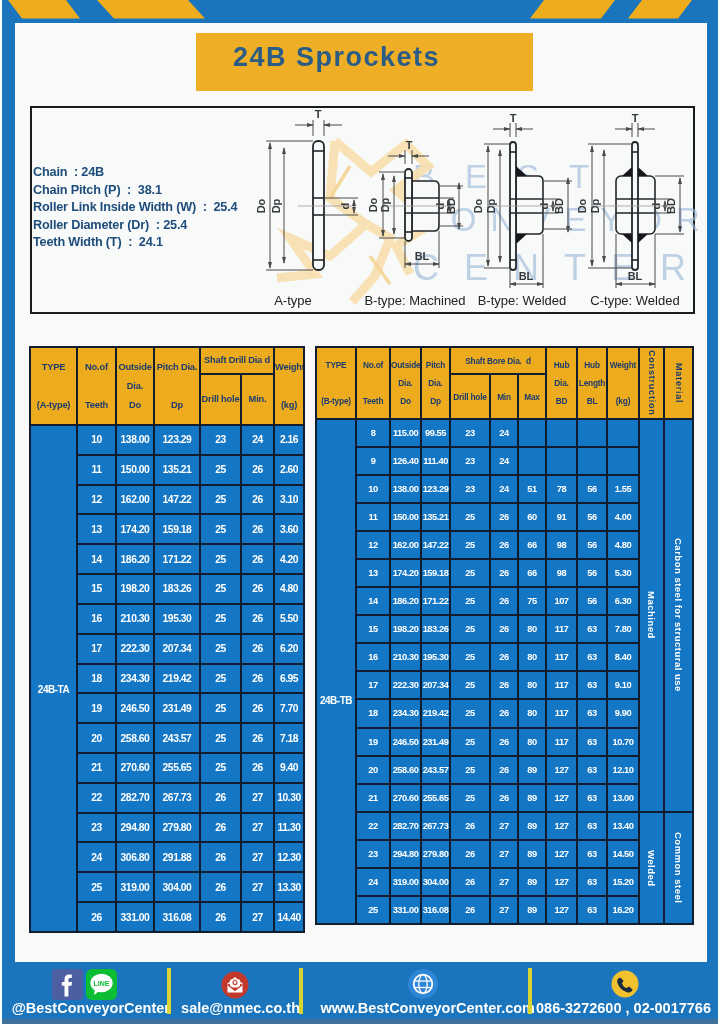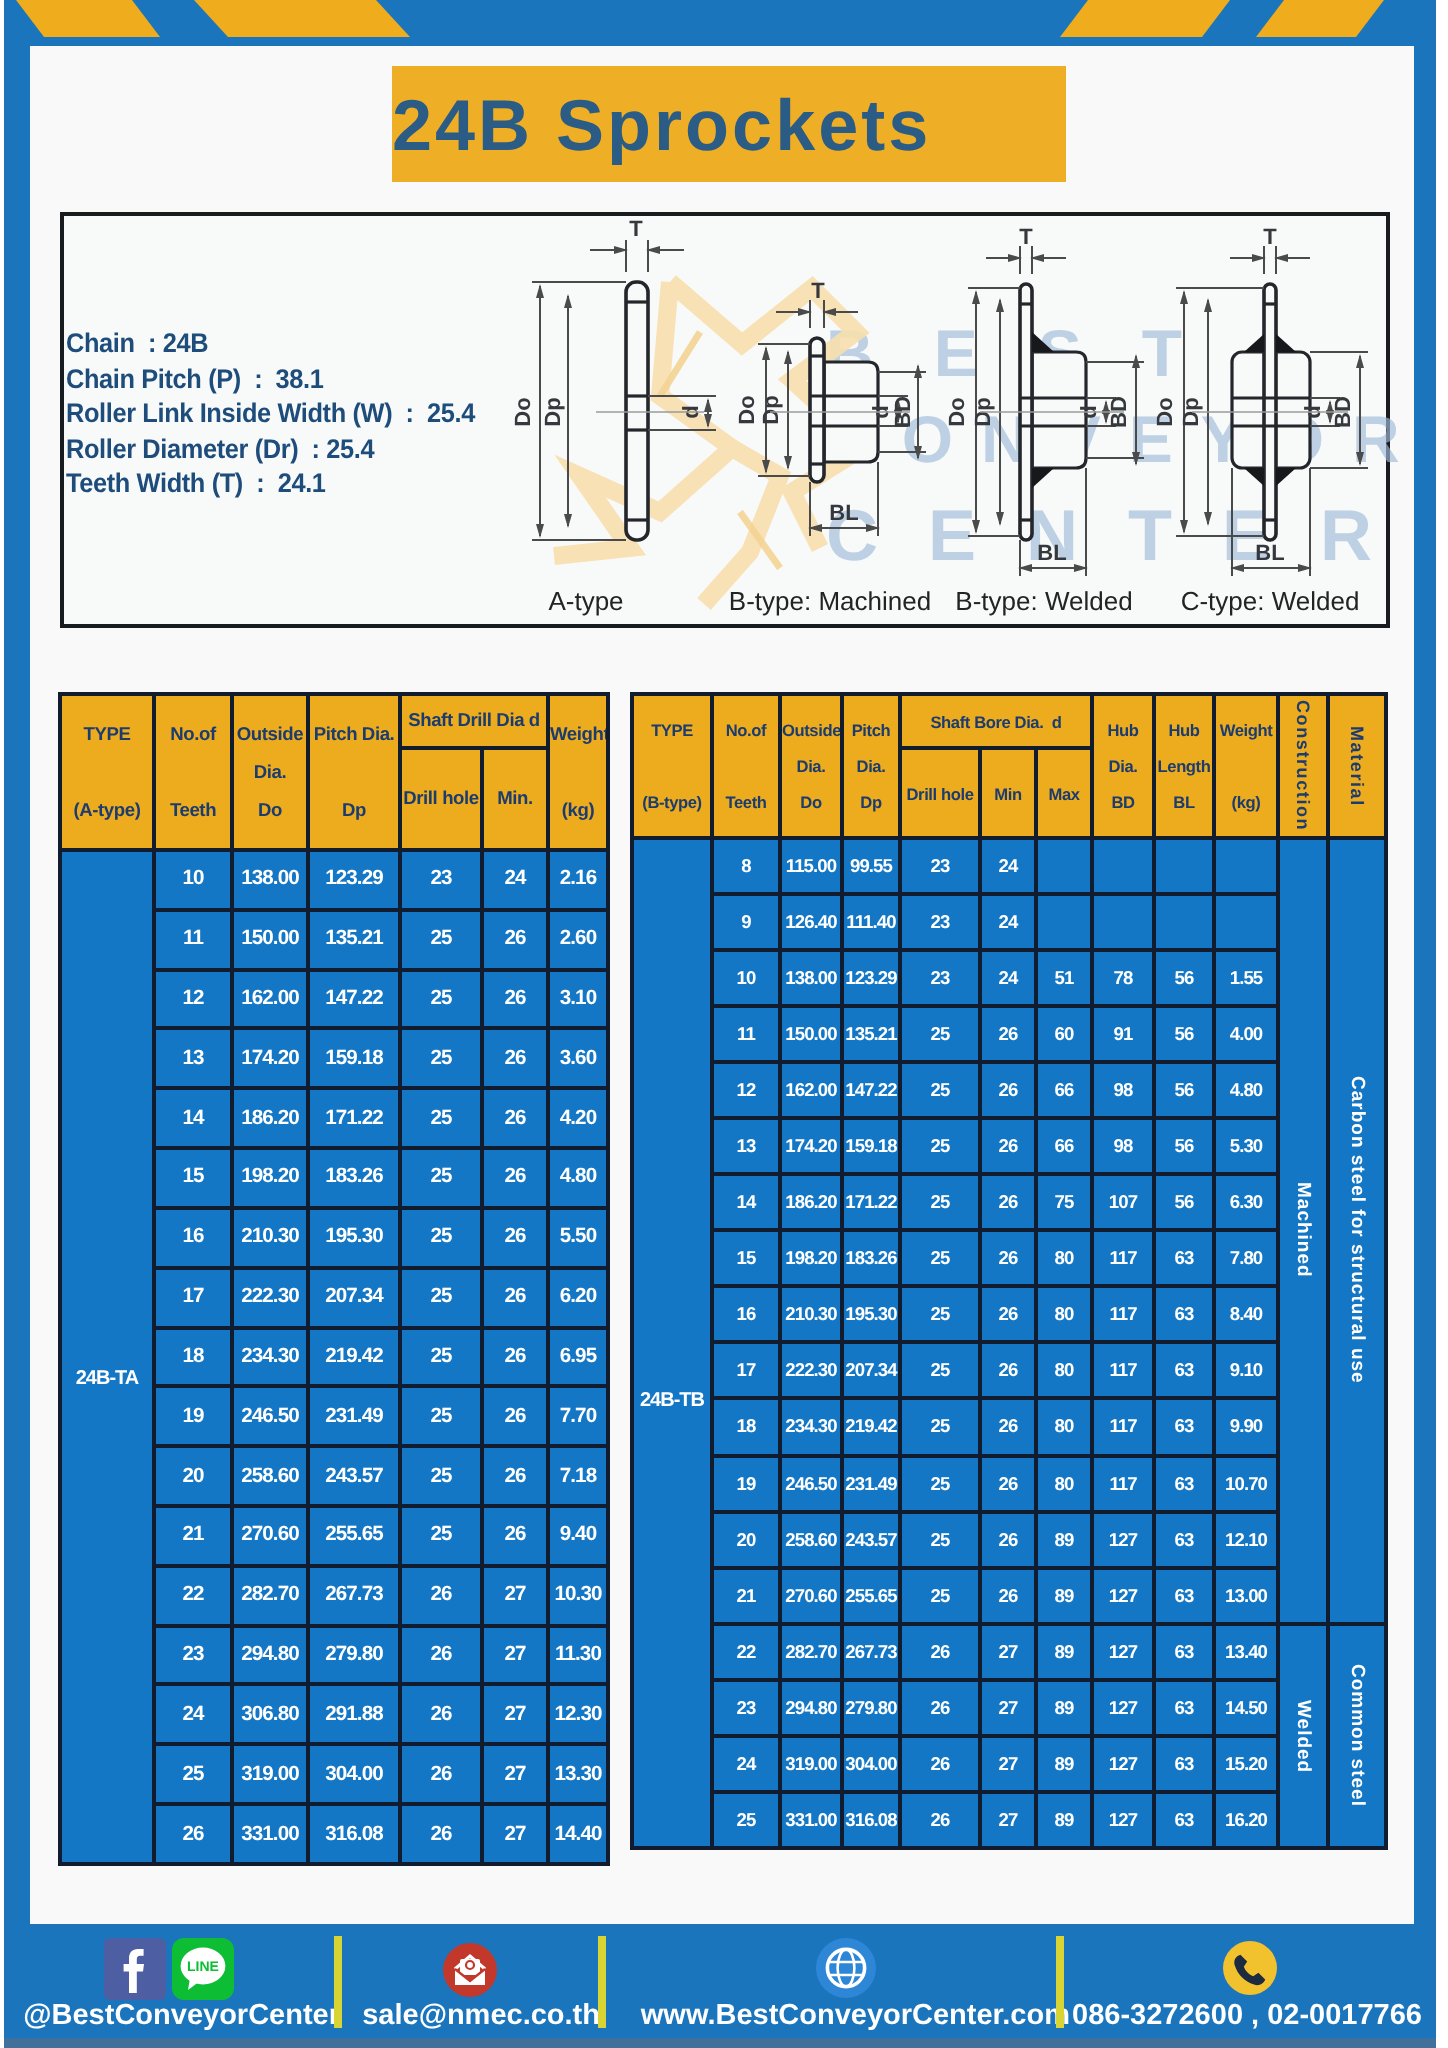--- a/index.html
+++ b/index.html
@@ -10,21 +10,21 @@
 .t1 td{font-size:10.3px;letter-spacing:-0.45px}
 .t2 td{font-size:9.3px;letter-spacing:-0.45px}
 .t1 tr.hd td{font-size:9.3px;letter-spacing:-0.2px;white-space:nowrap;line-height:19px}
 .t2 tr.hd td{font-size:8.3px;letter-spacing:-0.2px;white-space:nowrap;line-height:18px}
 .tt{font-size:10px !important;letter-spacing:-0.5px !important}
 .tta{padding-top:22px !important}
 .ttb{padding-top:58px !important}
 .vtc{position:relative}
 .vtx{position:absolute;left:0;top:0;width:100%;height:100%;display:flex;align-items:center;justify-content:center;writing-mode:vertical-rl;font-size:9.5px;letter-spacing:0.5px}
 .vhx{position:absolute;left:0;top:0;width:100%;height:100%;display:flex;align-items:center;justify-content:center;writing-mode:vertical-rl;font-size:9px;letter-spacing:0.8px}
-.wm{position:absolute;color:rgba(160,187,217,0.66);font-weight:bold;white-space:nowrap}
+.wm{position:absolute;color:rgba(160,187,217,0.66);font-weight:normal;white-space:nowrap}
 .ftx{color:#fff;font-weight:bold;font-size:14.5px;text-align:right;white-space:nowrap}
 </style></head>
 <body>
 
 <div class="abs" style="left:2px;top:0;width:716px;height:1019px;background:#1b75bc"></div>
 
 <div class="abs" style="left:2px;top:1019px;width:716px;height:5px;background:#41719a"></div>
 
 <svg class="abs" style="left:0;top:0" width="724" height="25" viewBox="0 0 724 25">
 <rect x="2" y="0" width="716" height="25" fill="#1b75bc"></rect>
@@ -33,21 +33,21 @@
 <polygon points="97,0 188,0 205,18.5 114,18.5"></polygon>
 <polygon points="544,0 615,0 601,18.5 530,18.5"></polygon>
 <polygon points="642,0 692,0 678,18.5 628,18.5"></polygon>
 </g>
 </svg>
 
 <div class="abs" style="left:15px;top:23px;width:692px;height:939px;background:#f8f9f8"></div>
 
 <div class="abs" style="left:196px;top:33px;width:337px;height:58px;background:#eeae25"></div>
 
-<div class="abs" style="left:196px;top:42px;width:281px;font-size:36px;font-weight:bold;color:#2b5c86;letter-spacing:1.5px">24B Sprockets</div>
+<div class="abs" style="left:196px;top:42px;width:281px;text-align:center;font-size:27px;font-weight:bold;color:#2b5c86;letter-spacing:1.5px">24B Sprockets</div>
 
 <div class="abs" style="left:30px;top:106px;width:661px;height:204px;background:#f8f9f9;border:2px solid #191c1f"></div>
 
 <div class="wm" style="left:413px;top:158px;font-size:33px;letter-spacing:30px">BEST</div>
 
 <div class="wm" style="left:413px;top:201px;font-size:33px;letter-spacing:14px">CONVEYOR</div>
 
 <div class="wm" style="left:413px;top:247px;font-size:36px;letter-spacing:25px">CENTER</div>
 
 <svg class="abs" style="left:30px;top:106px" width="663" height="206" viewBox="0 0 663 206">

